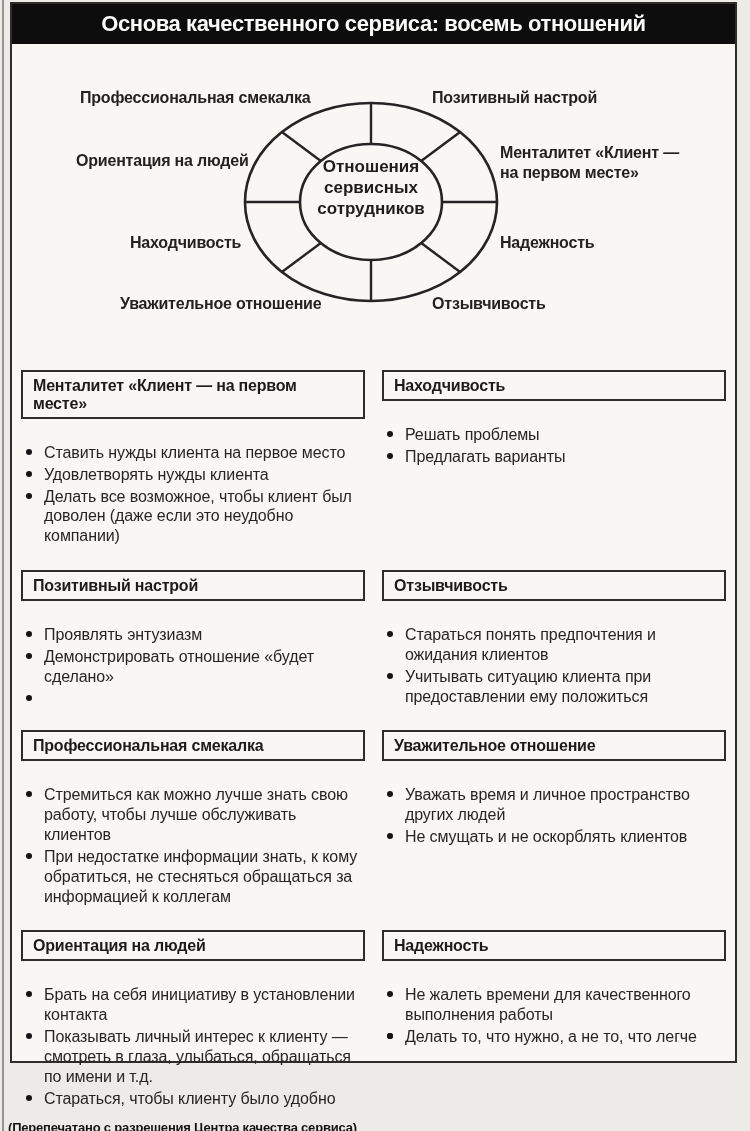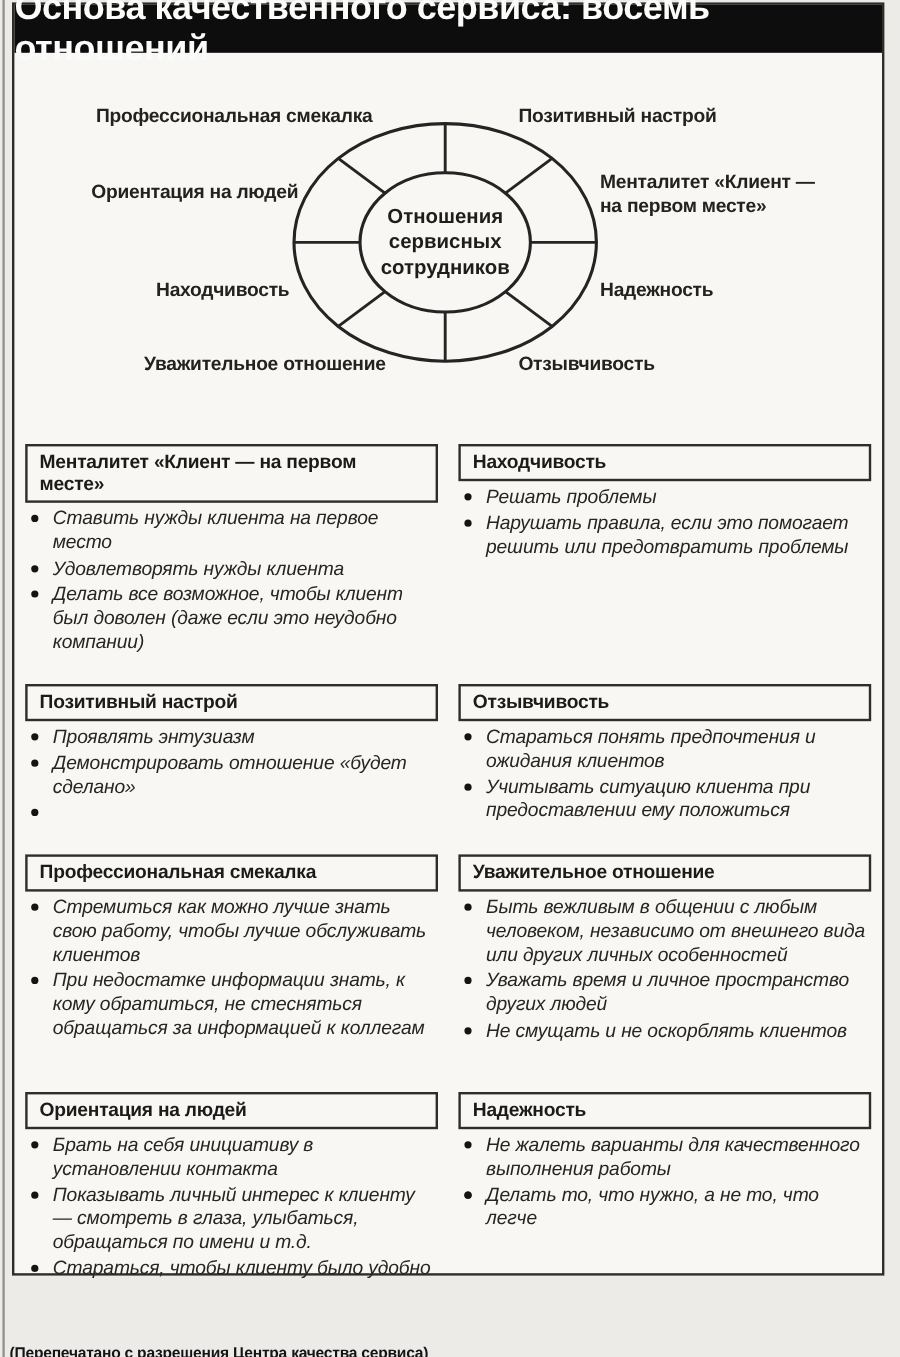--- a/index.html
+++ b/index.html
@@ -14,49 +14,49 @@
     position:absolute; left:2px; top:0; width:2px; height:1131px;
     background:#4a4a4a; opacity:.55;
   }
   .frame {
     position:absolute; left:10px; top:2px; width:727px; height:1061px;
     border:2px solid #2f2d2b; background:#f8f7f4;
   }
   .titlebar {
     height:40px; background:#0d0d0d; color:#fbfbfa;
     display:flex; align-items:center; justify-content:center;
-    font-weight:700; font-size:30px; letter-spacing:-0.4px;
+    font-weight:700; font-size:22px; letter-spacing:-0.4px;
   }
   
   .diagram { position:relative; height:322px; }
   .diagram svg { position:absolute; left:0; top:0; }
   .wheel-stroke { fill:none; stroke:#242424; stroke-width:2.6; }
   .spoke { stroke:#242424; stroke-width:2.4; }
   .dlabel {
     position:absolute; font-weight:700; font-size:16px;
     letter-spacing:-0.2px; color:#232220; white-space:nowrap; line-height:1.25;
   }
   .dlabel.wrap { white-space:normal; width:186px; }
   .center-label {
-    position:absolute; left:284px; top:126px; width:150px;
+    position:absolute; left:284px; top:112px; width:150px;
     text-align:center; font-weight:700; font-size:17px; line-height:21px;
     color:#1e1d1b;
   }
   
   .sections {
     display:grid; grid-template-columns:1fr 1fr;
     column-gap:17px; row-gap:22px;
     grid-template-rows:minmax(152px,auto) minmax(120px,auto) minmax(176px,auto) auto;
     padding:4px 9px 0 9px;
   }
   .section-header {
     border:2px solid #2f2d2b; padding:5px 10px 4px 10px;
     font-weight:700; font-size:16px; letter-spacing:-0.2px; color:#1c1b1a;
   }
-  ul.bullets { margin-top:4px; list-style:none;font-style:italic; }
+  ul.bullets { margin-top:24px; list-style:none; }
   ul.bullets li {
     position:relative; padding-left:23px; margin-bottom:2px;
     font-size:16px; line-height:1.24; color:#262523; letter-spacing:-0.1px;
   }
   .dot {
     position:absolute; left:5px; top:6px; width:6px; height:6px;
     border-radius:50%; background:#141414;
   }
   
   .footer {
@@ -108,21 +108,21 @@
           <li><span class="dot"></span><span>Ставить нужды клиента на первое место</span></li>
           <li><span class="dot"></span><span>Удовлетворять нужды клиента</span></li>
           <li><span class="dot"></span><span>Делать все возможное, чтобы клиент был доволен (даже если это неудобно компании)</span></li>
         </ul>
       </div>
 
       <div class="section">
         <div class="section-header">Находчивость</div>
         <ul class="bullets">
           <li><span class="dot"></span><span>Решать проблемы</span></li>
-          <li><span class="dot"></span><span>Нарушать правила, если это помогает решить или предотвратить проблемы</span></li>
+          <li><span class="dot"></span><span>Предлагать варианты</span></li>
         </ul>
       </div>
 
       <div class="section">
         <div class="section-header">Позитивный настрой</div>
         <ul class="bullets">
           <li><span class="dot"></span><span>Проявлять энтузиазм</span></li>
           <li><span class="dot"></span><span>Демонстрировать отношение «будет сделано»</span></li>
           <li><span class="dot"></span></li>
         </ul>
@@ -140,39 +140,38 @@
         <div class="section-header">Профессиональная смекалка</div>
         <ul class="bullets">
           <li><span class="dot"></span><span>Стремиться как можно лучше знать свою работу, чтобы лучше обслуживать клиентов</span></li>
           <li><span class="dot"></span><span>При недостатке информации знать, к кому обратиться, не стесняться обращаться за информацией к коллегам</span></li>
         </ul>
       </div>
 
       <div class="section">
         <div class="section-header">Уважительное отношение</div>
         <ul class="bullets">
-          <li><span class="dot"></span><span>Быть вежливым в общении с любым человеком, независимо от внешнего вида или других личных особенностей</span></li>
           <li><span class="dot"></span><span>Уважать время и личное пространство других людей</span></li>
           <li><span class="dot"></span><span>Не смущать и не оскорблять клиентов</span></li>
         </ul>
       </div>
 
       <div class="section">
         <div class="section-header">Ориентация на людей</div>
         <ul class="bullets">
           <li><span class="dot"></span><span>Брать на себя инициативу в установлении контакта</span></li>
           <li><span class="dot"></span><span>Показывать личный интерес к клиенту — смотреть в глаза, улыбаться, обращаться по имени и т.д.</span></li>
           <li><span class="dot"></span><span>Стараться, чтобы клиенту было удобно</span></li>
         </ul>
       </div>
 
       <div class="section">
         <div class="section-header">Надежность</div>
         <ul class="bullets">
-          <li><span class="dot"></span><span>Не жалеть варианты для качественного выполнения работы</span></li>
+          <li><span class="dot"></span><span>Не жалеть времени для качественного выполнения работы</span></li>
           <li><span class="dot"></span></li>
           <li><span class="dot"></span><span>Делать то, что нужно, а не то, что легче</span></li>
         </ul>
       </div>
 
     </div>
   </div>
 
   <div class="footer">(Перепечатано с разрешения Центра качества сервиса)</div>
 </div>

